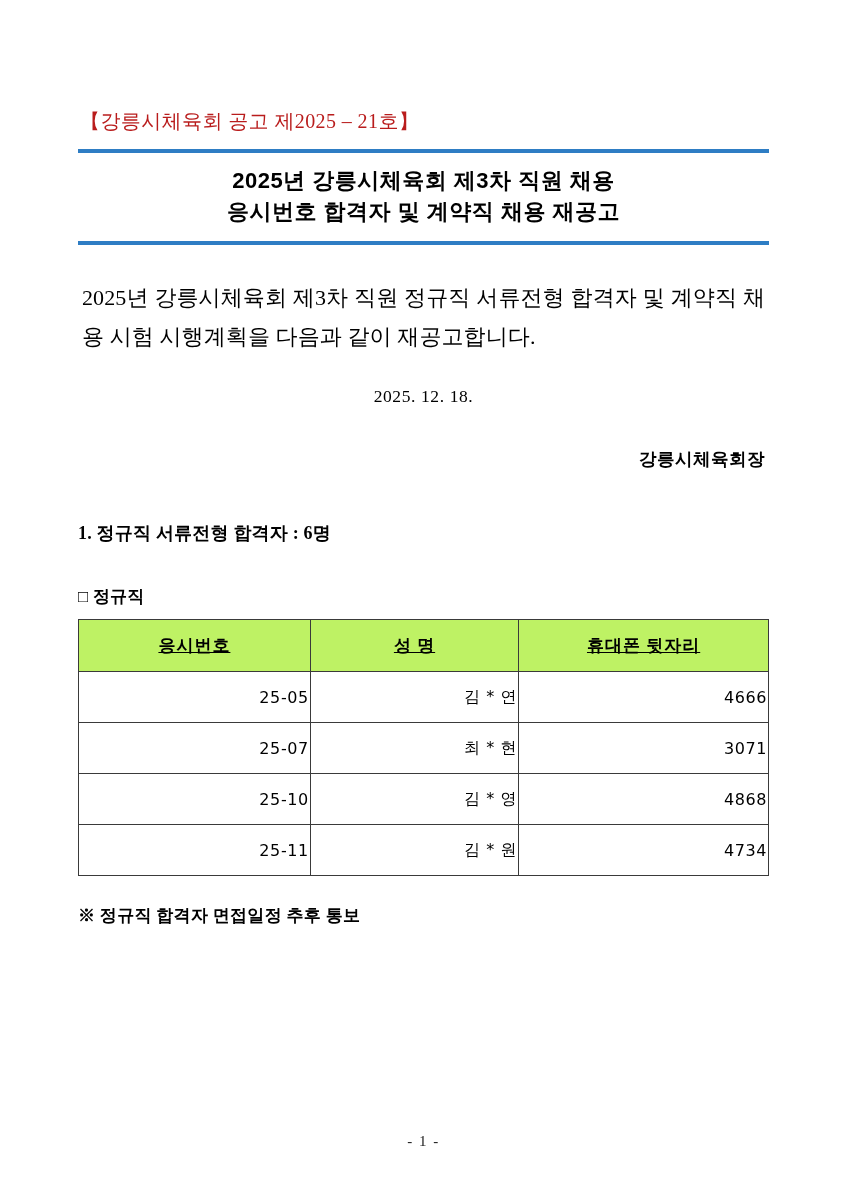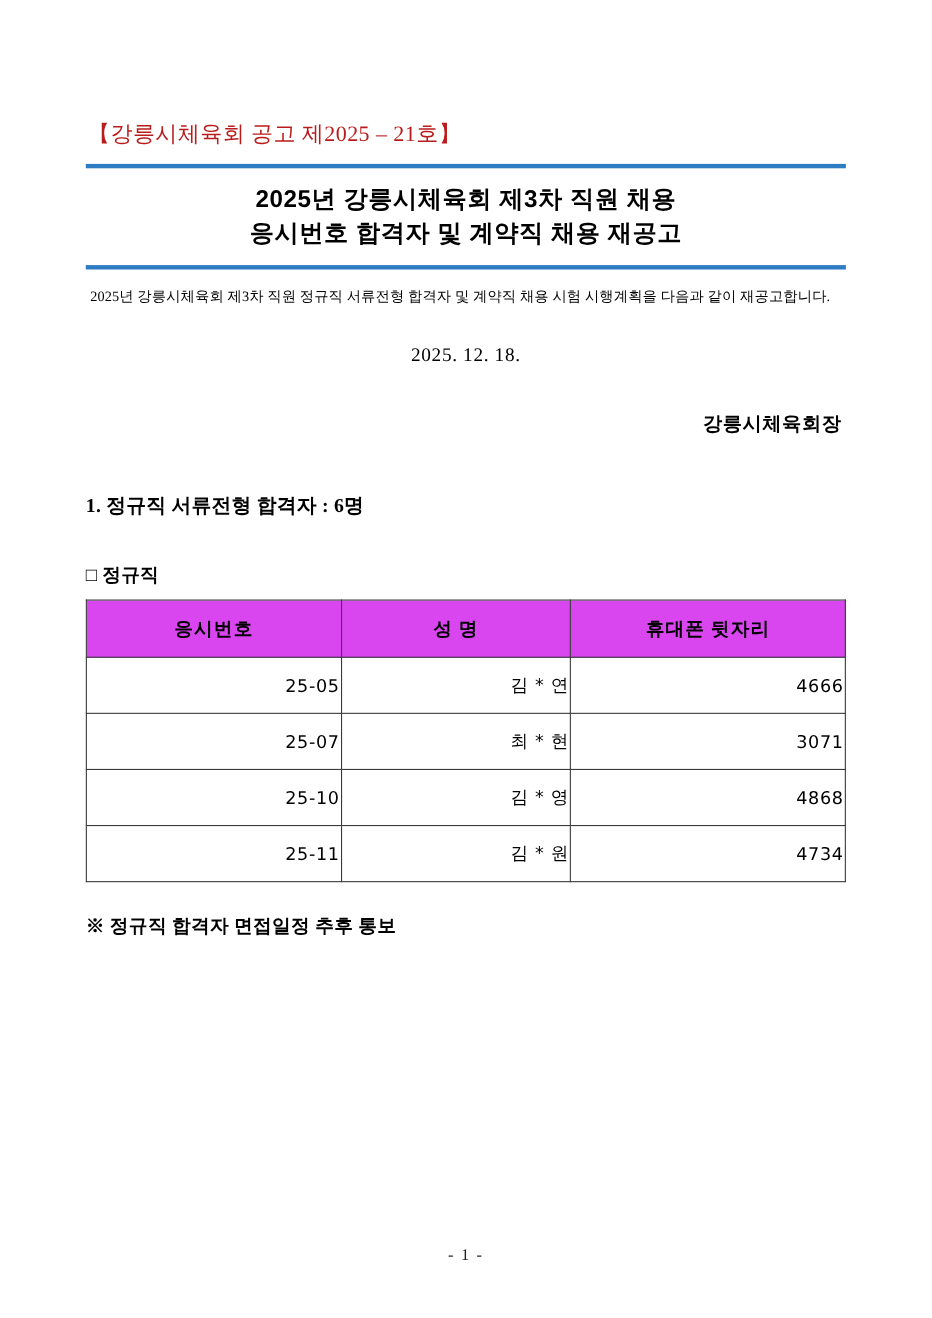--- a/index.html
+++ b/index.html
@@ -37,22 +37,22 @@
   }
   .title-line {
     font-family: "Liberation Sans", "DejaVu Sans", sans-serif;
     font-weight: bold;
     font-size: 22px;
     letter-spacing: 0.5px;
     line-height: 1.42;
     color: #000;
   }
   .intro {
-    margin-top: 14px;
-    font-size: 13px;
+    margin-top: 34px;
+    font-size: 22px;
     line-height: 1.75;
     text-align: justify;
     text-justify: inter-word;
     letter-spacing: 0.1px;
     padding: 0 4px;
   }
   .date-line {
     margin-top: 30px;
     text-align: center;
     font-size: 17.5px;
@@ -86,23 +86,24 @@
   }
   table.result-table th,
   table.result-table td {
     border: 1px solid #3a3a3a;
     text-align: center;
     font-size: 17px;
     height: 48px;
     letter-spacing: 1px;
   }
   table.result-table th {
-    background: #d946ef;
+    background: #bef264;
     font-weight: bold;
     height: 49px;
+    text-decoration: underline;
   }
   table.result-table td {
     font-family: "DejaVu Sans", "Liberation Sans", sans-serif;
     font-size: 16px;
     letter-spacing: 0.6px;
     text-align: right;
   }
   .col-1 { width: 33.6%; }
   .col-2 { width: 30.2%; }
   .col-3 { width: 36.2%; }

